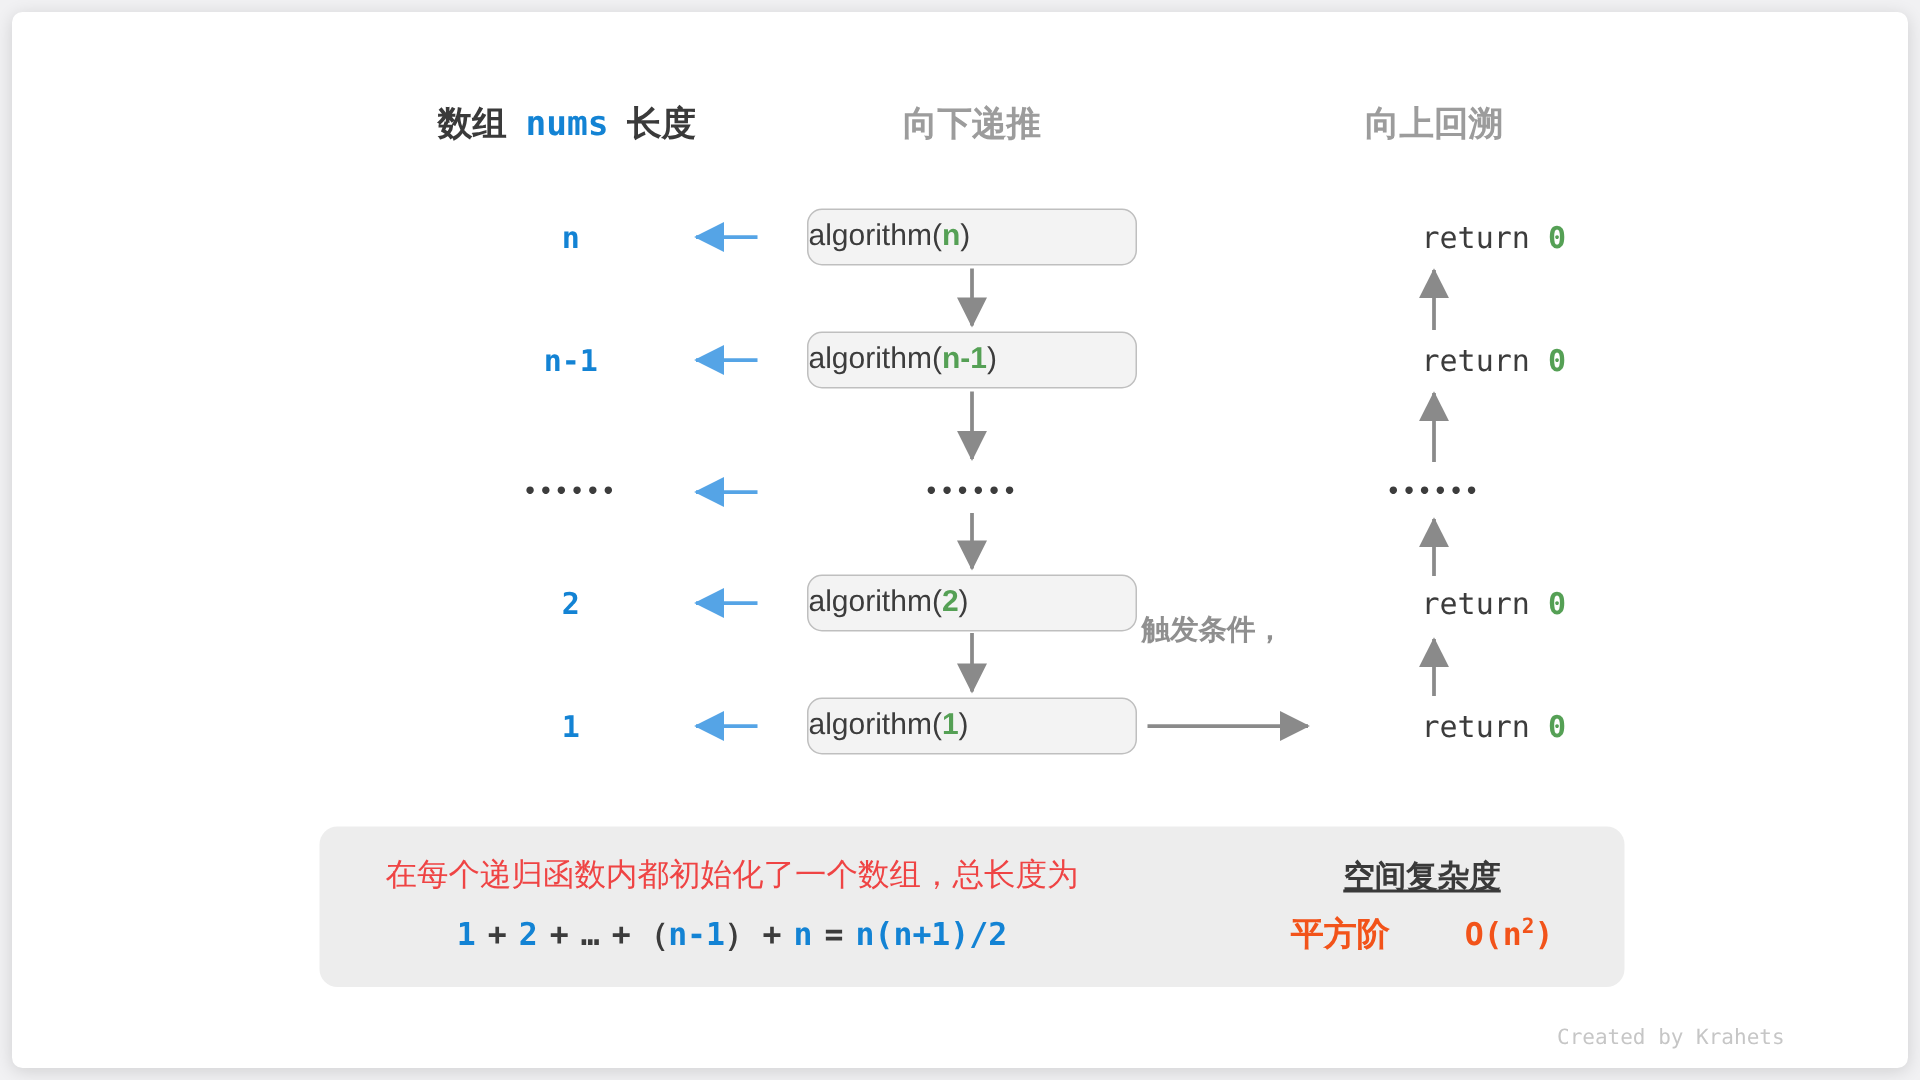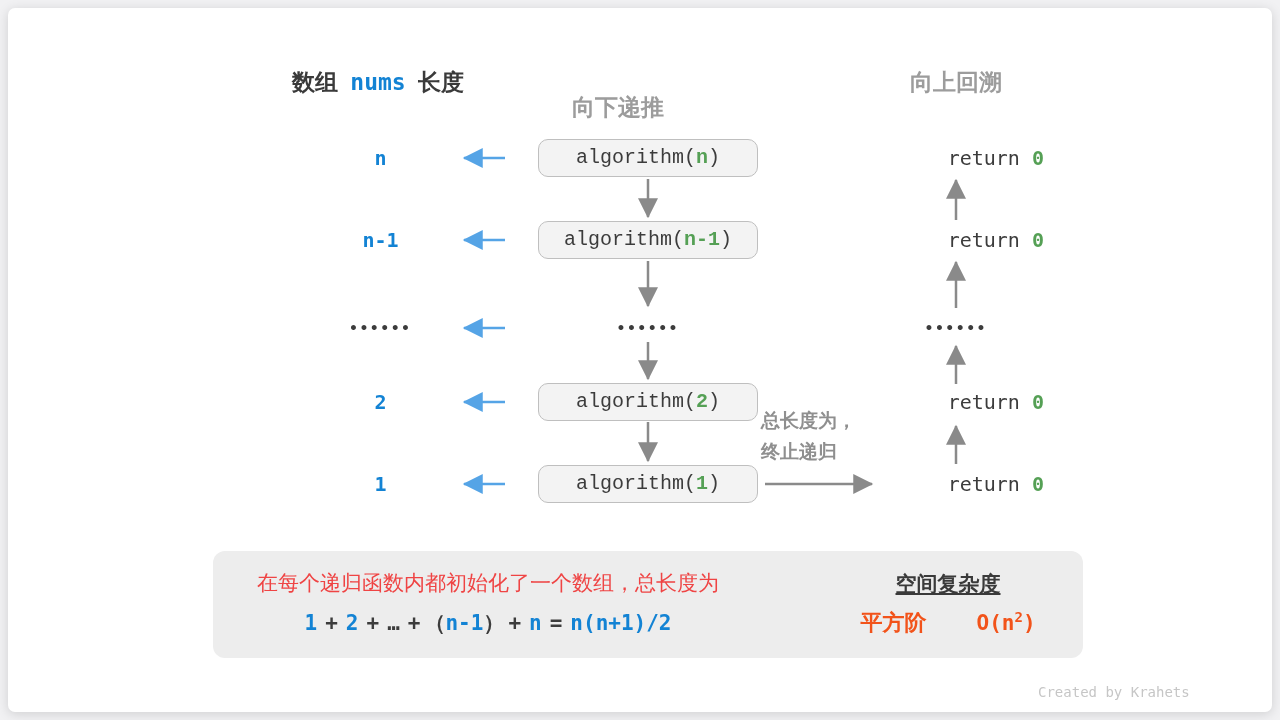--- a/index.html
+++ b/index.html
@@ -18,21 +18,21 @@
   .mono { font-family: "DejaVu Sans Mono", monospace; }
   .blue { color: #1383d4; }
   .green { color: #55a055; }
   .dark { color: #3c3c3c; }
   .row-label { left: 300px; width: 145px; height: 28px; line-height: 28px;
     font-family: "DejaVu Sans Mono", monospace; font-size: 20px; font-weight: bold; color: #1383d4; text-align: center; }
   .dots { font-family: "DejaVu Sans Mono", monospace; font-size: 14px; font-weight: bold;
     letter-spacing: 2px; color: #3c3c3c; }
   .fn-box { left: 530px; width: 220px; height: 38px; line-height: 35px;
     background: #f3f3f3; border: 1.5px solid #bfbfbf; border-radius: 10px;
-    font-family: Liberation Mono, monospace; font-size: 20px; color: #3c3c3c; text-align: center; white-space: nowrap; }
+    font-family: Liberation Sans, sans-serif; font-size: 20px; color: #3c3c3c; white-space: nowrap; }
   .fn-box .green, .ret .green { font-weight: bold; }
   .ret { left: 860px; width: 176px; height: 28px; line-height: 28px;
     font-family: "DejaVu Sans Mono", monospace; font-size: 20px; color: #3c3c3c; text-align: right; white-space: nowrap; }
   .mid-dots { left: 530px; width: 220px; height: 28px; line-height: 28px; text-align: center; }
   .right-dots { left: 860px; width: 176px; height: 28px; line-height: 28px; text-align: center; }
   #note { left: 753px; top: 397px; width: 120px; font-size: 19px; font-weight: bold;
     color: #8f8f8f; line-height: 31px; white-space: nowrap; }
   #summary-box { left: 205px; top: 543px; width: 870px; height: 107px;
     background: #ededed; border-radius: 12px; }
   #summary-line1 { left: 225px; top: 561px; width: 510px; font-size: 21px; color: #ef4444; text-align: center; white-space: nowrap; }
@@ -88,21 +88,21 @@
     <line x1="757" y1="476" x2="864" y2="476" stroke="#8a8a8a" stroke-width="2.5" marker-end="url(#mg)"></line>
 
     <polygon points="803,590 826,590 826,582 849,597 826,612 826,604 803,604" fill="#c4c4c4"></polygon>
   </svg>
 
   <div class="abs hdr ctr" style="left:250px; top:59px; width:240px;">
     <span class="hdr-dark">数组</span>
     <span class="mono blue" style="margin:0 6px;">nums</span>
     <span class="hdr-dark">长度</span>
   </div>
-  <div class="abs hdr hdr-gray ctr" style="left:540px; top:59px; width:140px;margin-top:25px;">向下递推</div>
+  <div class="abs hdr hdr-gray ctr" style="left:570px; top:59px; width:140px;">向下递推</div>
   <div class="abs hdr hdr-gray ctr" style="left:878px; top:59px; width:140px;">向上回溯</div>
 
   <div class="abs row-label" style="top:136px;">n</div>
   <div class="abs fn-box" style="top:131px;"><span>algorithm(</span><span class="green">n</span><span>)</span></div>
   <div class="abs ret" style="top:136px;"><span>return</span>&nbsp;<span class="green">0</span></div>
 
   <div class="abs row-label" style="top:218px;">n-1</div>
   <div class="abs fn-box" style="top:213px;"><span>algorithm(</span><span class="green">n-1</span><span>)</span></div>
   <div class="abs ret" style="top:218px;"><span>return</span>&nbsp;<span class="green">0</span></div>
 
@@ -112,22 +112,21 @@
 
   <div class="abs row-label" style="top:380px;">2</div>
   <div class="abs fn-box" style="top:375px;"><span>algorithm(</span><span class="green">2</span><span>)</span></div>
   <div class="abs ret" style="top:380px;"><span>return</span>&nbsp;<span class="green">0</span></div>
 
   <div class="abs row-label" style="top:462px;">1</div>
   <div class="abs fn-box" style="top:457px;"><span>algorithm(</span><span class="green">1</span><span>)</span></div>
   <div class="abs ret" style="top:462px;"><span>return</span>&nbsp;<span class="green">0</span></div>
 
   <div id="note" class="abs">
-    <div>总长度为，</div>
-    <div>终止递归</div>
+    <div>触发条件，</div>
   </div>
 
   <div id="summary-box" class="abs"></div>
   <div id="summary-line1" class="abs">在每个递归函数内都初始化了一个数组，总长度为</div>
   <div id="summary-formula" class="abs"><span class="blue">1</span><span class="dark">+</span><span class="blue">2</span><span class="dark">+</span><span class="dark">…</span><span class="dark">+</span><span class="dark paren">（</span><span class="blue paren">n-1</span><span class="dark paren">）</span><span class="dark">+</span><span class="blue">n</span><span class="dark">=</span><span class="blue">n(n+1)/2</span></div>
   <div id="result-title" class="abs">空间复杂度</div>
   <div id="result-value" class="abs">
     <span>平方阶</span>&nbsp;<span class="mono"><span>O(n</span><sup>2</sup><span>)</span></span>
   </div>
 

